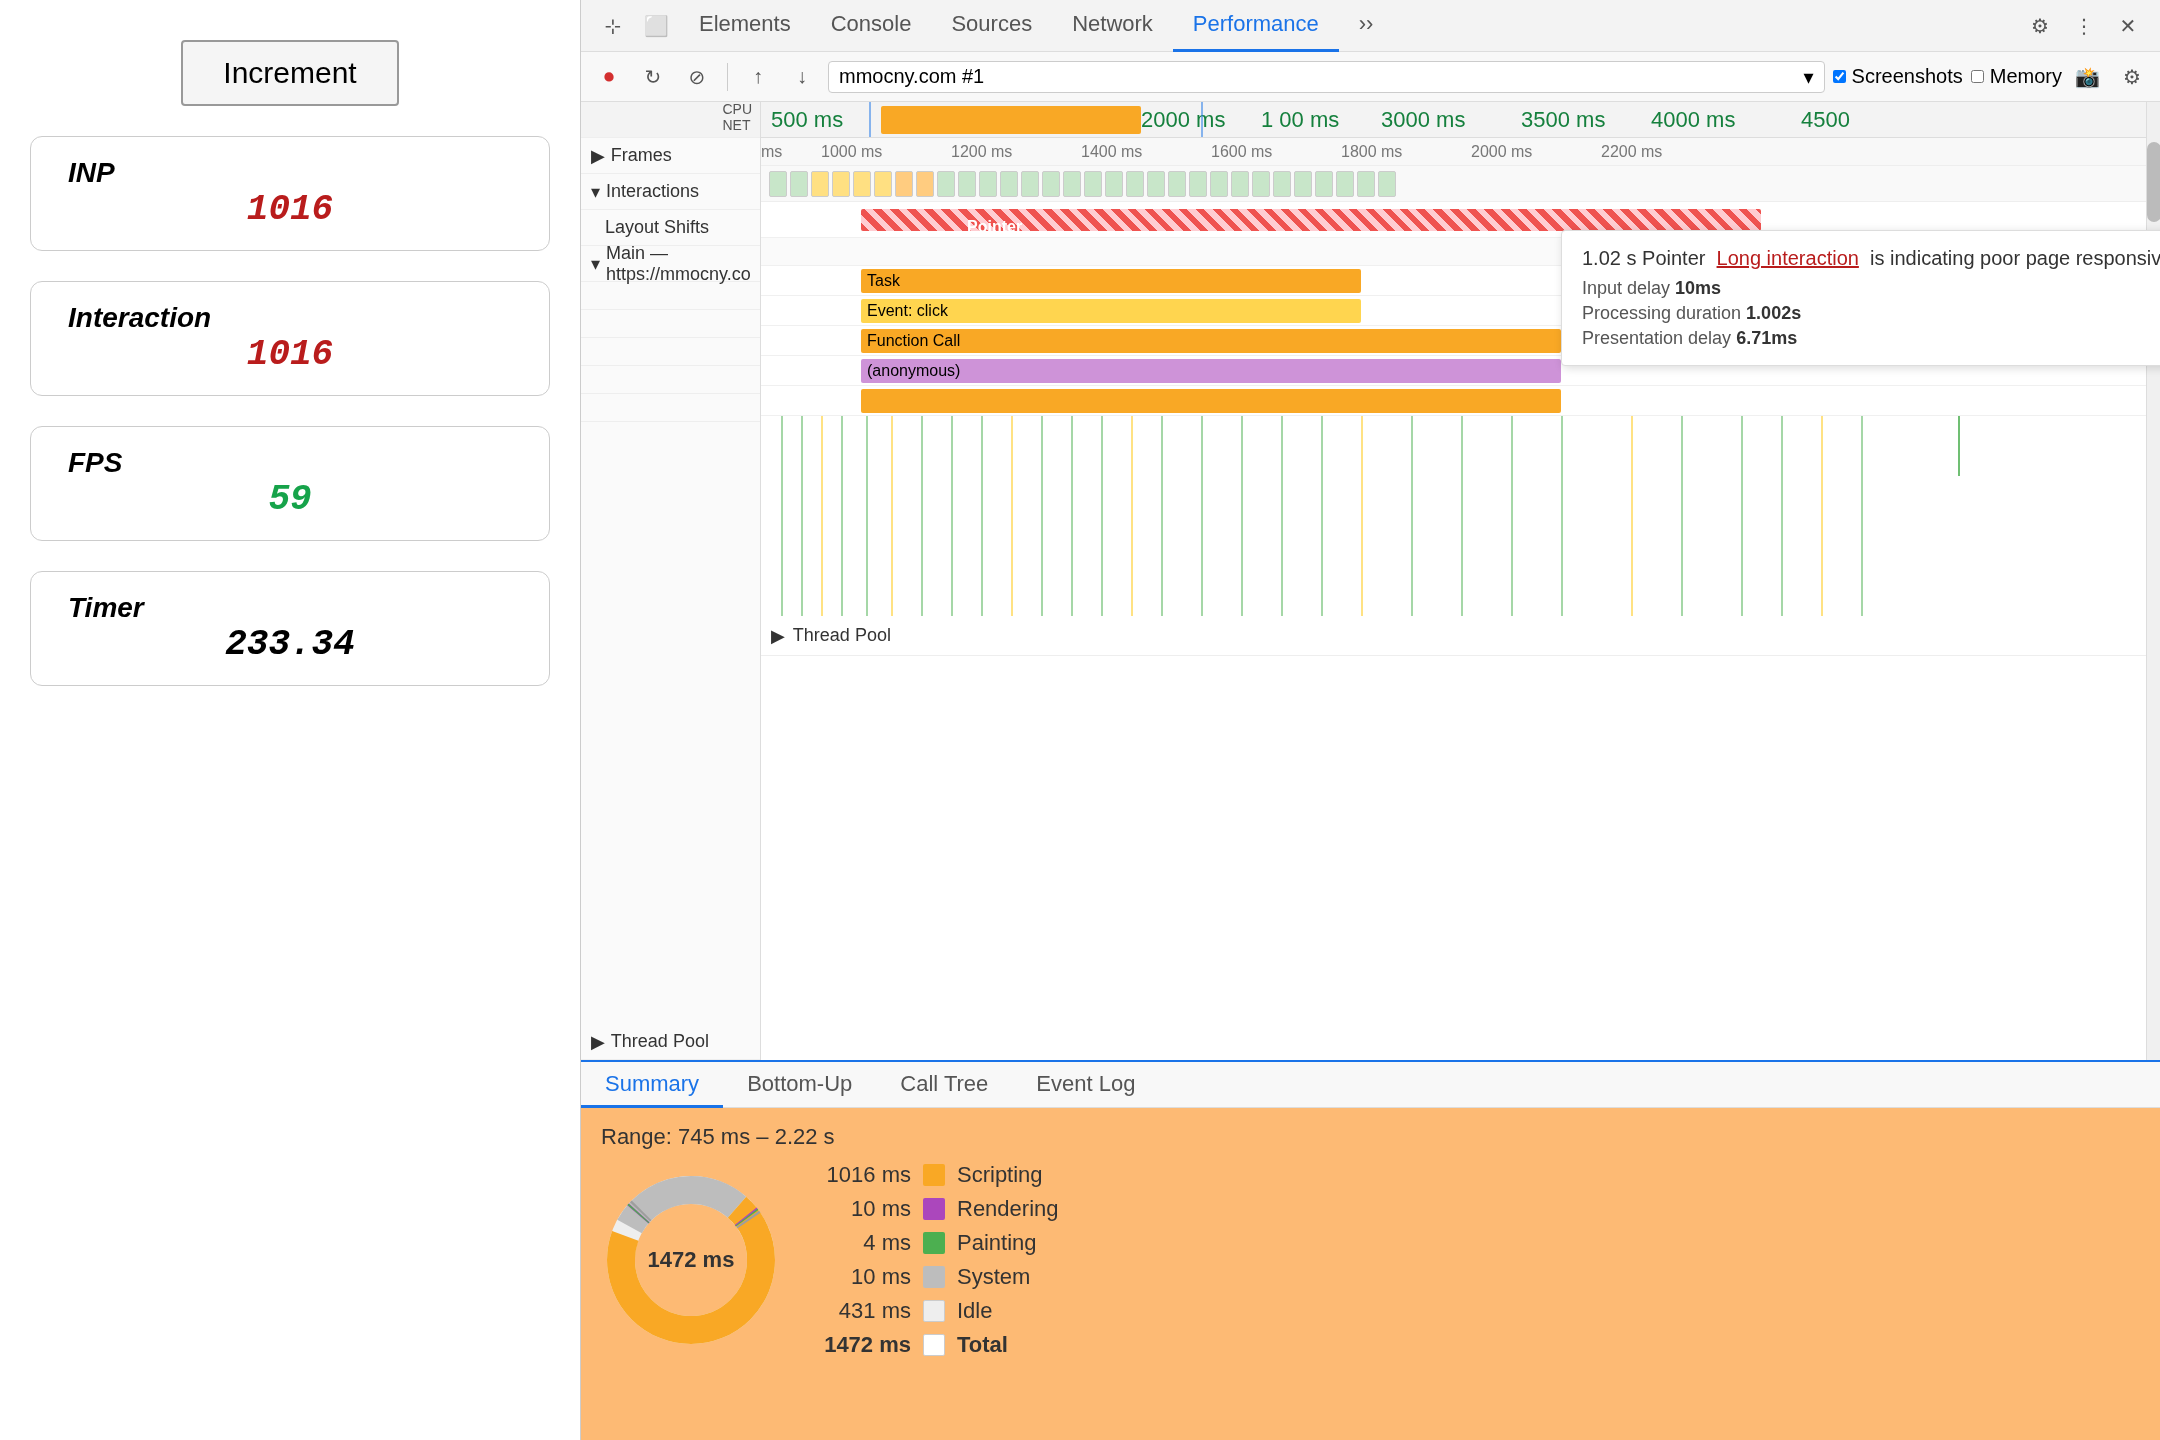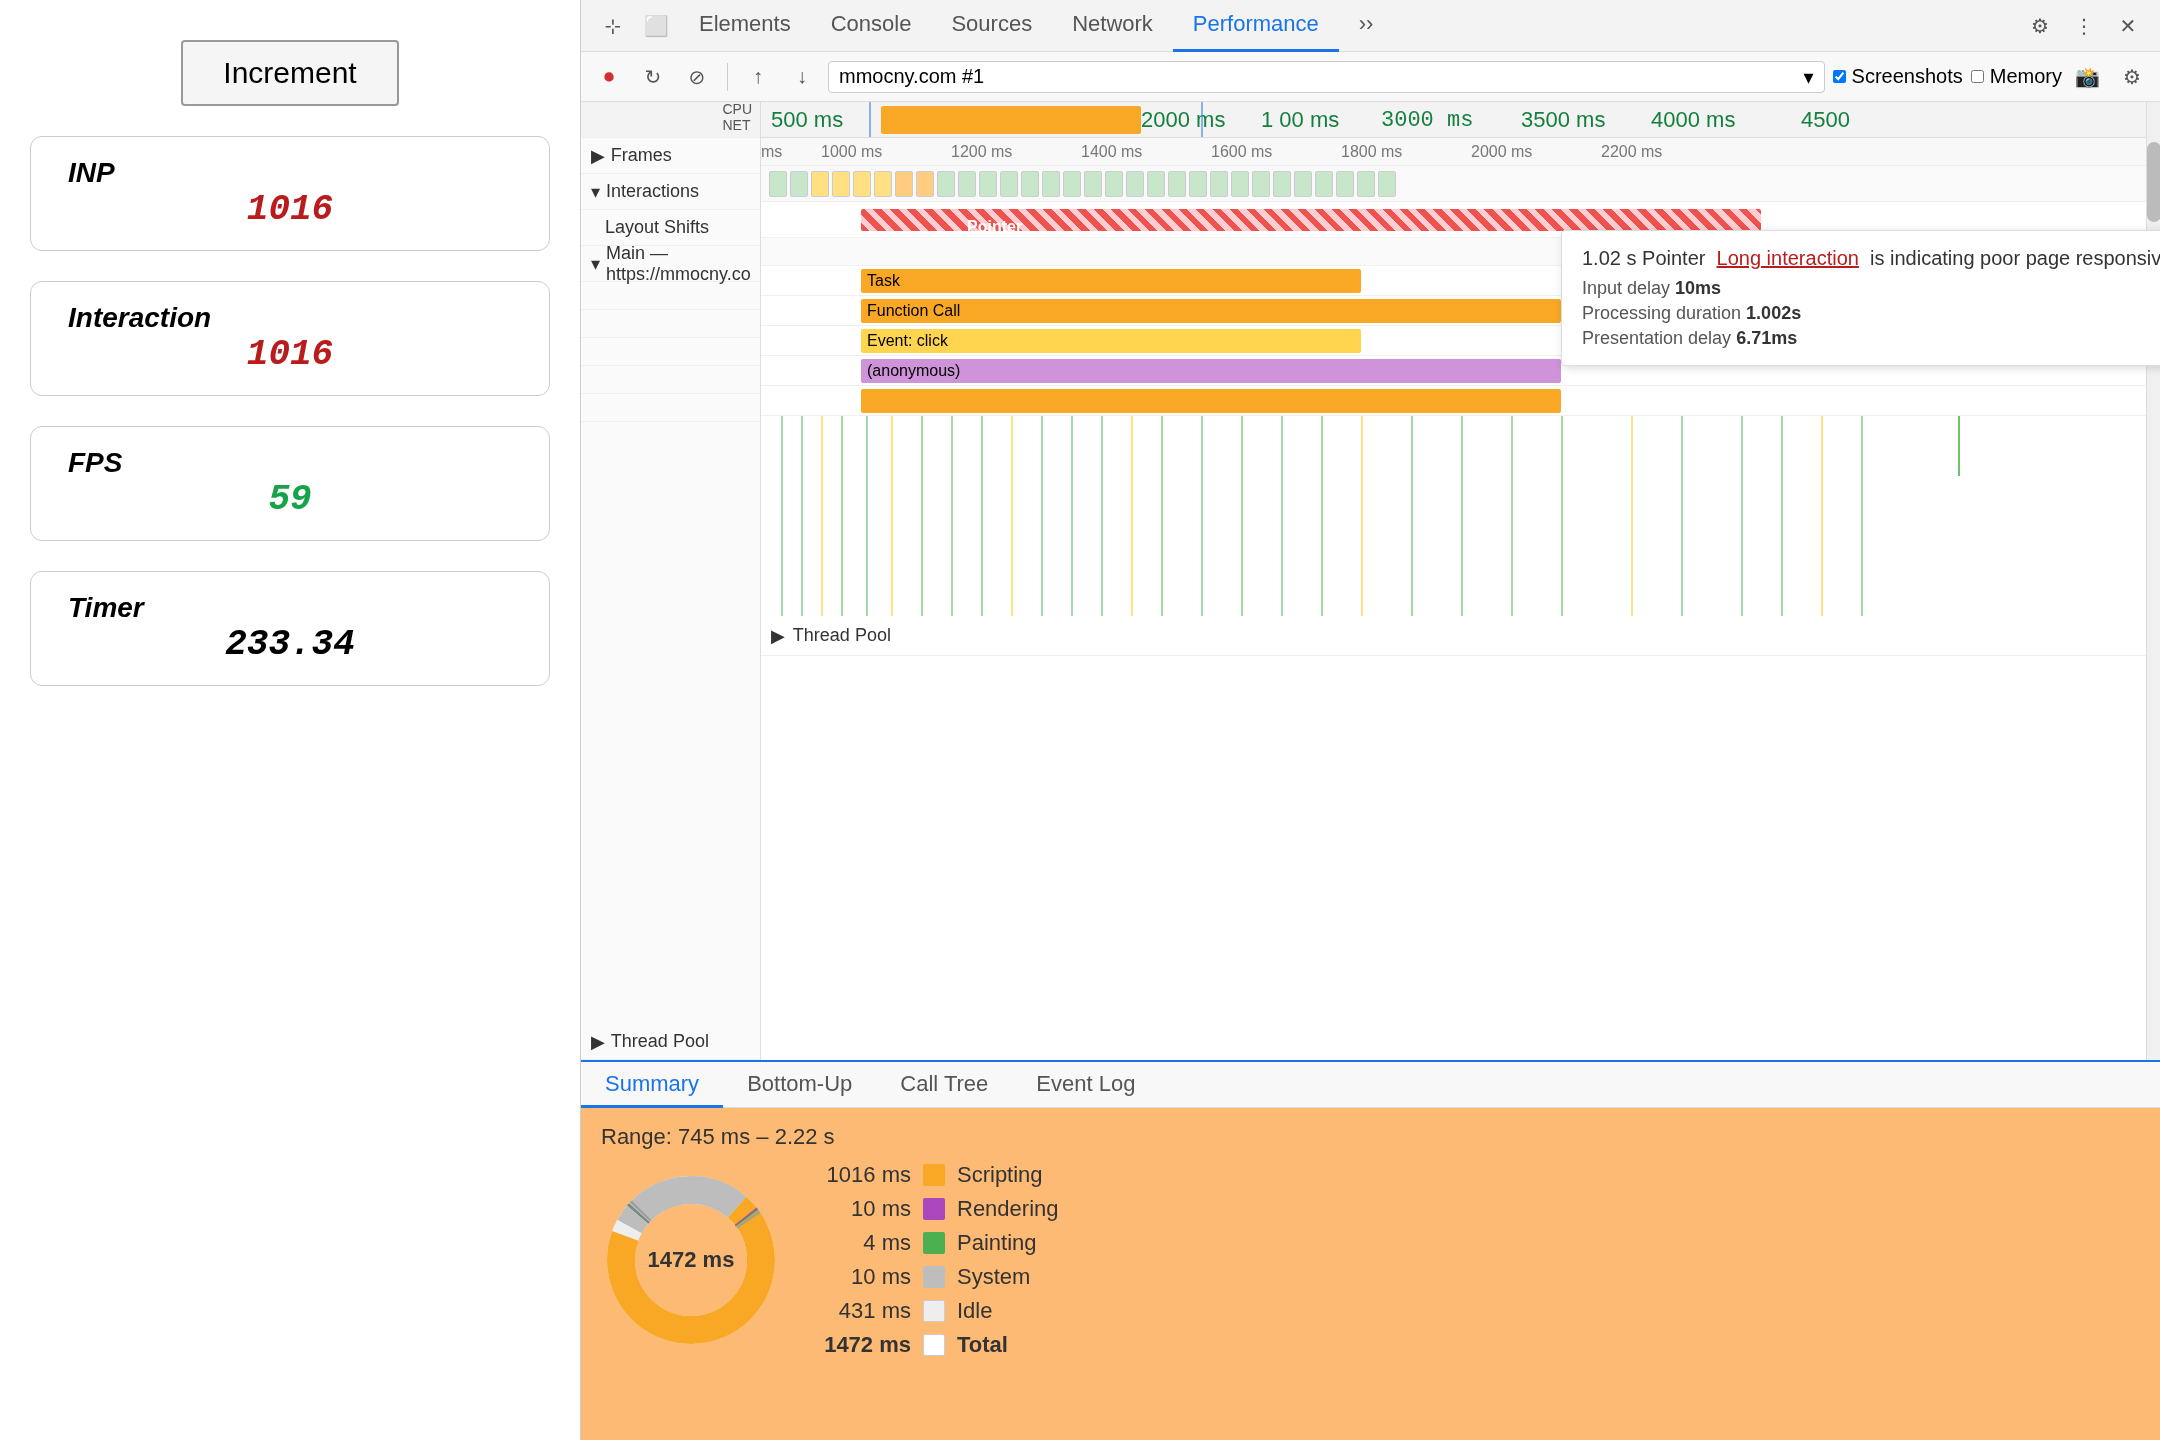--- a/index.html
+++ b/index.html
@@ -639,21 +639,21 @@
     </div>
 
     <div class="timeline-content" style="position:relative; overflow:hidden;">
 
       <div class="timeline-ruler" style="height:36px; background:#f3f3f3; border-bottom:1px solid #ddd; position:relative; overflow:hidden;">
         <span class="ruler-mark" style="left:10px;">500 ms</span>
         <span class="ruler-mark" style="left:120px;">1 00 ms</span>
         <span class="ruler-mark" style="left:250px;">1500 ms</span>
         <span class="ruler-mark" style="left:380px;">2000 ms</span>
         <span class="ruler-mark" style="left:500px;">1 00 ms</span>
-        <span class="ruler-mark" style="left:620px;font-family:Liberation Mono, monospace;">3000 ms</span>
+        <span class="ruler-mark" style="left:620px;">3000 ms</span>
         <span class="ruler-mark" style="left:760px;">3500 ms</span>
         <span class="ruler-mark" style="left:890px;">4000 ms</span>
         <span class="ruler-mark" style="left:1040px;">4500</span>
 
         <div class="yellow-bar" style="left:120px; width:260px; top:4px;"></div>
 
         <div class="vline" style="left:108px;"></div>
         <div class="vline" style="left:440px;"></div>
       </div>
 
@@ -737,28 +737,28 @@
 
       <div class="track-row" style="height:28px; background:#fafafa;"></div>
 
       <div class="track-row" style="height:30px;">
         <div class="track-block task-block" style="left:100px; width:500px; height:24px; top:3px; font-size:16px;">
           <span>Task</span>
         </div>
       </div>
 
       <div class="track-row" style="height:30px;">
+        <div class="track-block event-block" style="left:100px; width:500px; height:24px; top:3px; font-size:16px;">
+          <span>Event: click</span>
+        </div>
+      </div>
+
+      <div class="track-row" style="height:30px;">
         <div class="track-block function-block" style="left:100px; width:700px; height:24px; top:3px; font-size:16px;">
           <span>Function Call</span>
-        </div>
-      </div>
-
-      <div class="track-row" style="height:30px;">
-        <div class="track-block event-block" style="left:100px; width:500px; height:24px; top:3px; font-size:16px;">
-          <span>Event: click</span>
         </div>
       </div>
 
       <div class="track-row" style="height:30px;">
         <div class="track-block anon-block" style="left:100px; width:700px; height:24px; top:3px; font-size:16px;">
           <span>(anonymous)</span>
         </div>
       </div>
 
       <div class="track-row" style="height:30px;">

